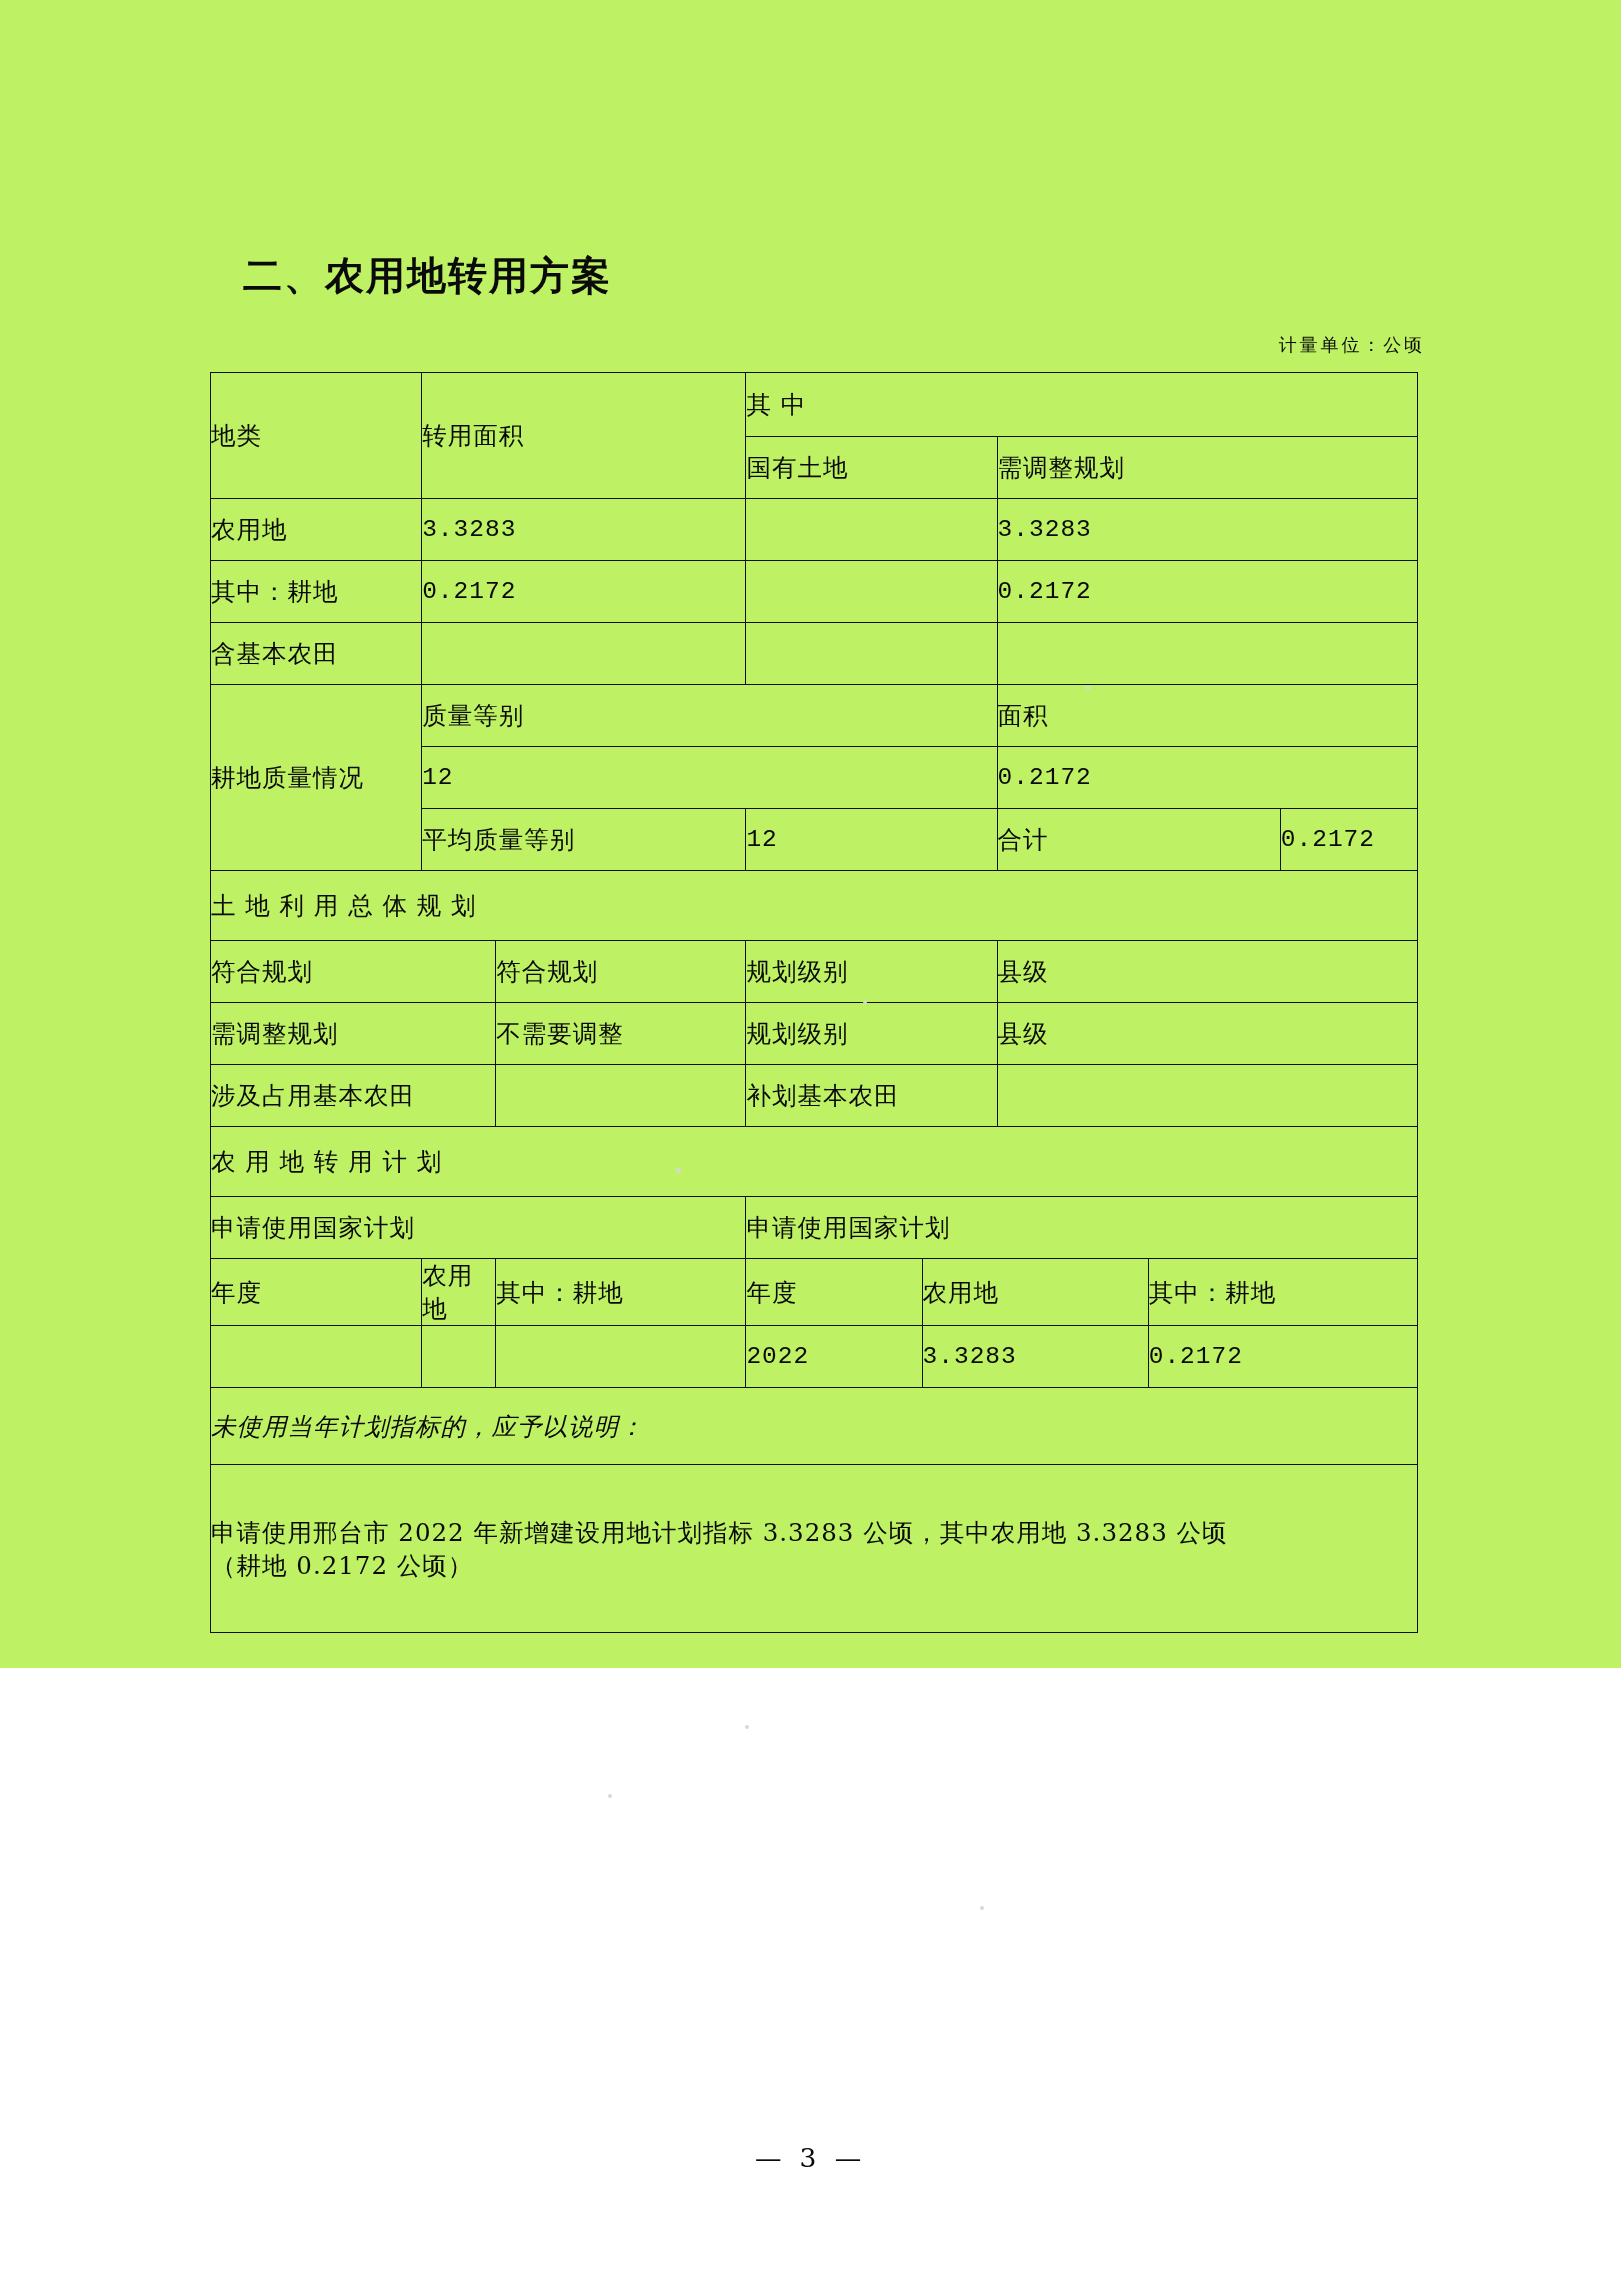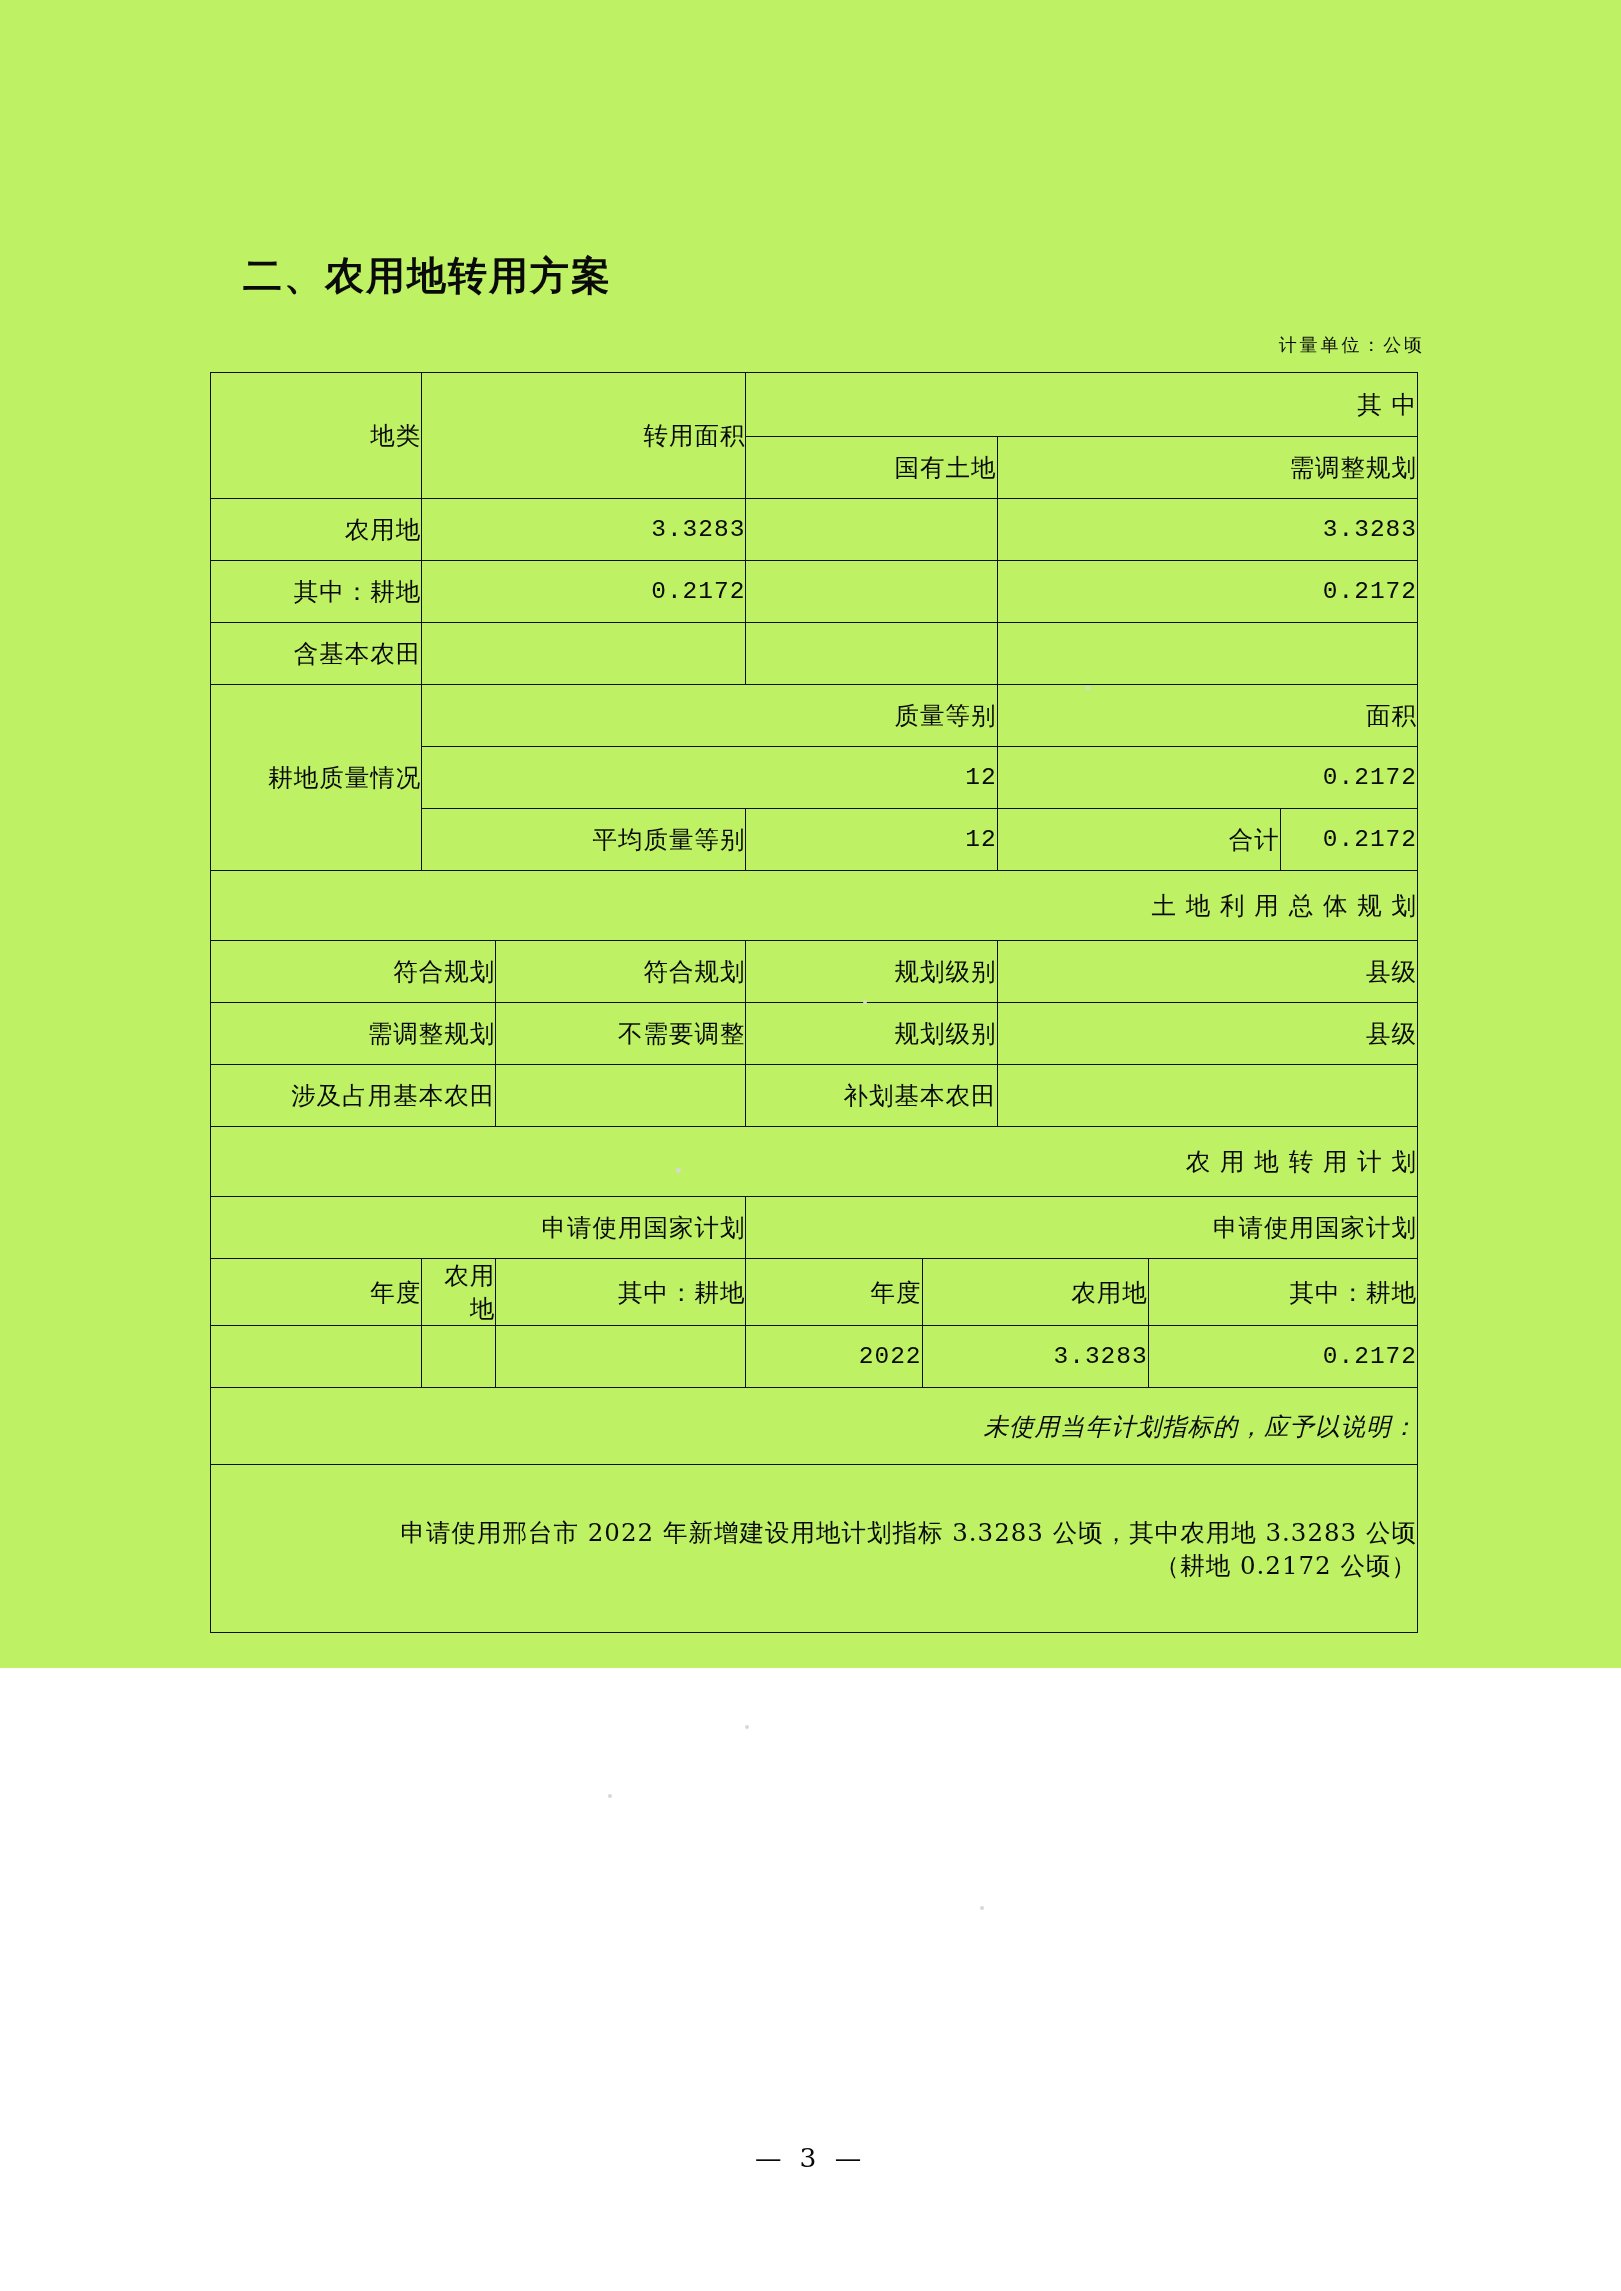--- a/index.html
+++ b/index.html
@@ -53,21 +53,21 @@
     left: 210px;
     top: 372px;
     width: 1208px;
     border-collapse: collapse;
     table-layout: fixed;
     font-size: 24.5px;
   }
   .main-table td {
     border: 1.6px solid #111;
     padding: 0;
-    text-align: right;
+    text-align: left;
     vertical-align: middle;
     letter-spacing: 1px;
     line-height: 1.35;
   }
   .num {
     font-family: Liberation Mono, monospace;
     letter-spacing: 0;
   }
   .h-tall { height: 63px; }
   .h-row  { height: 61px; }

